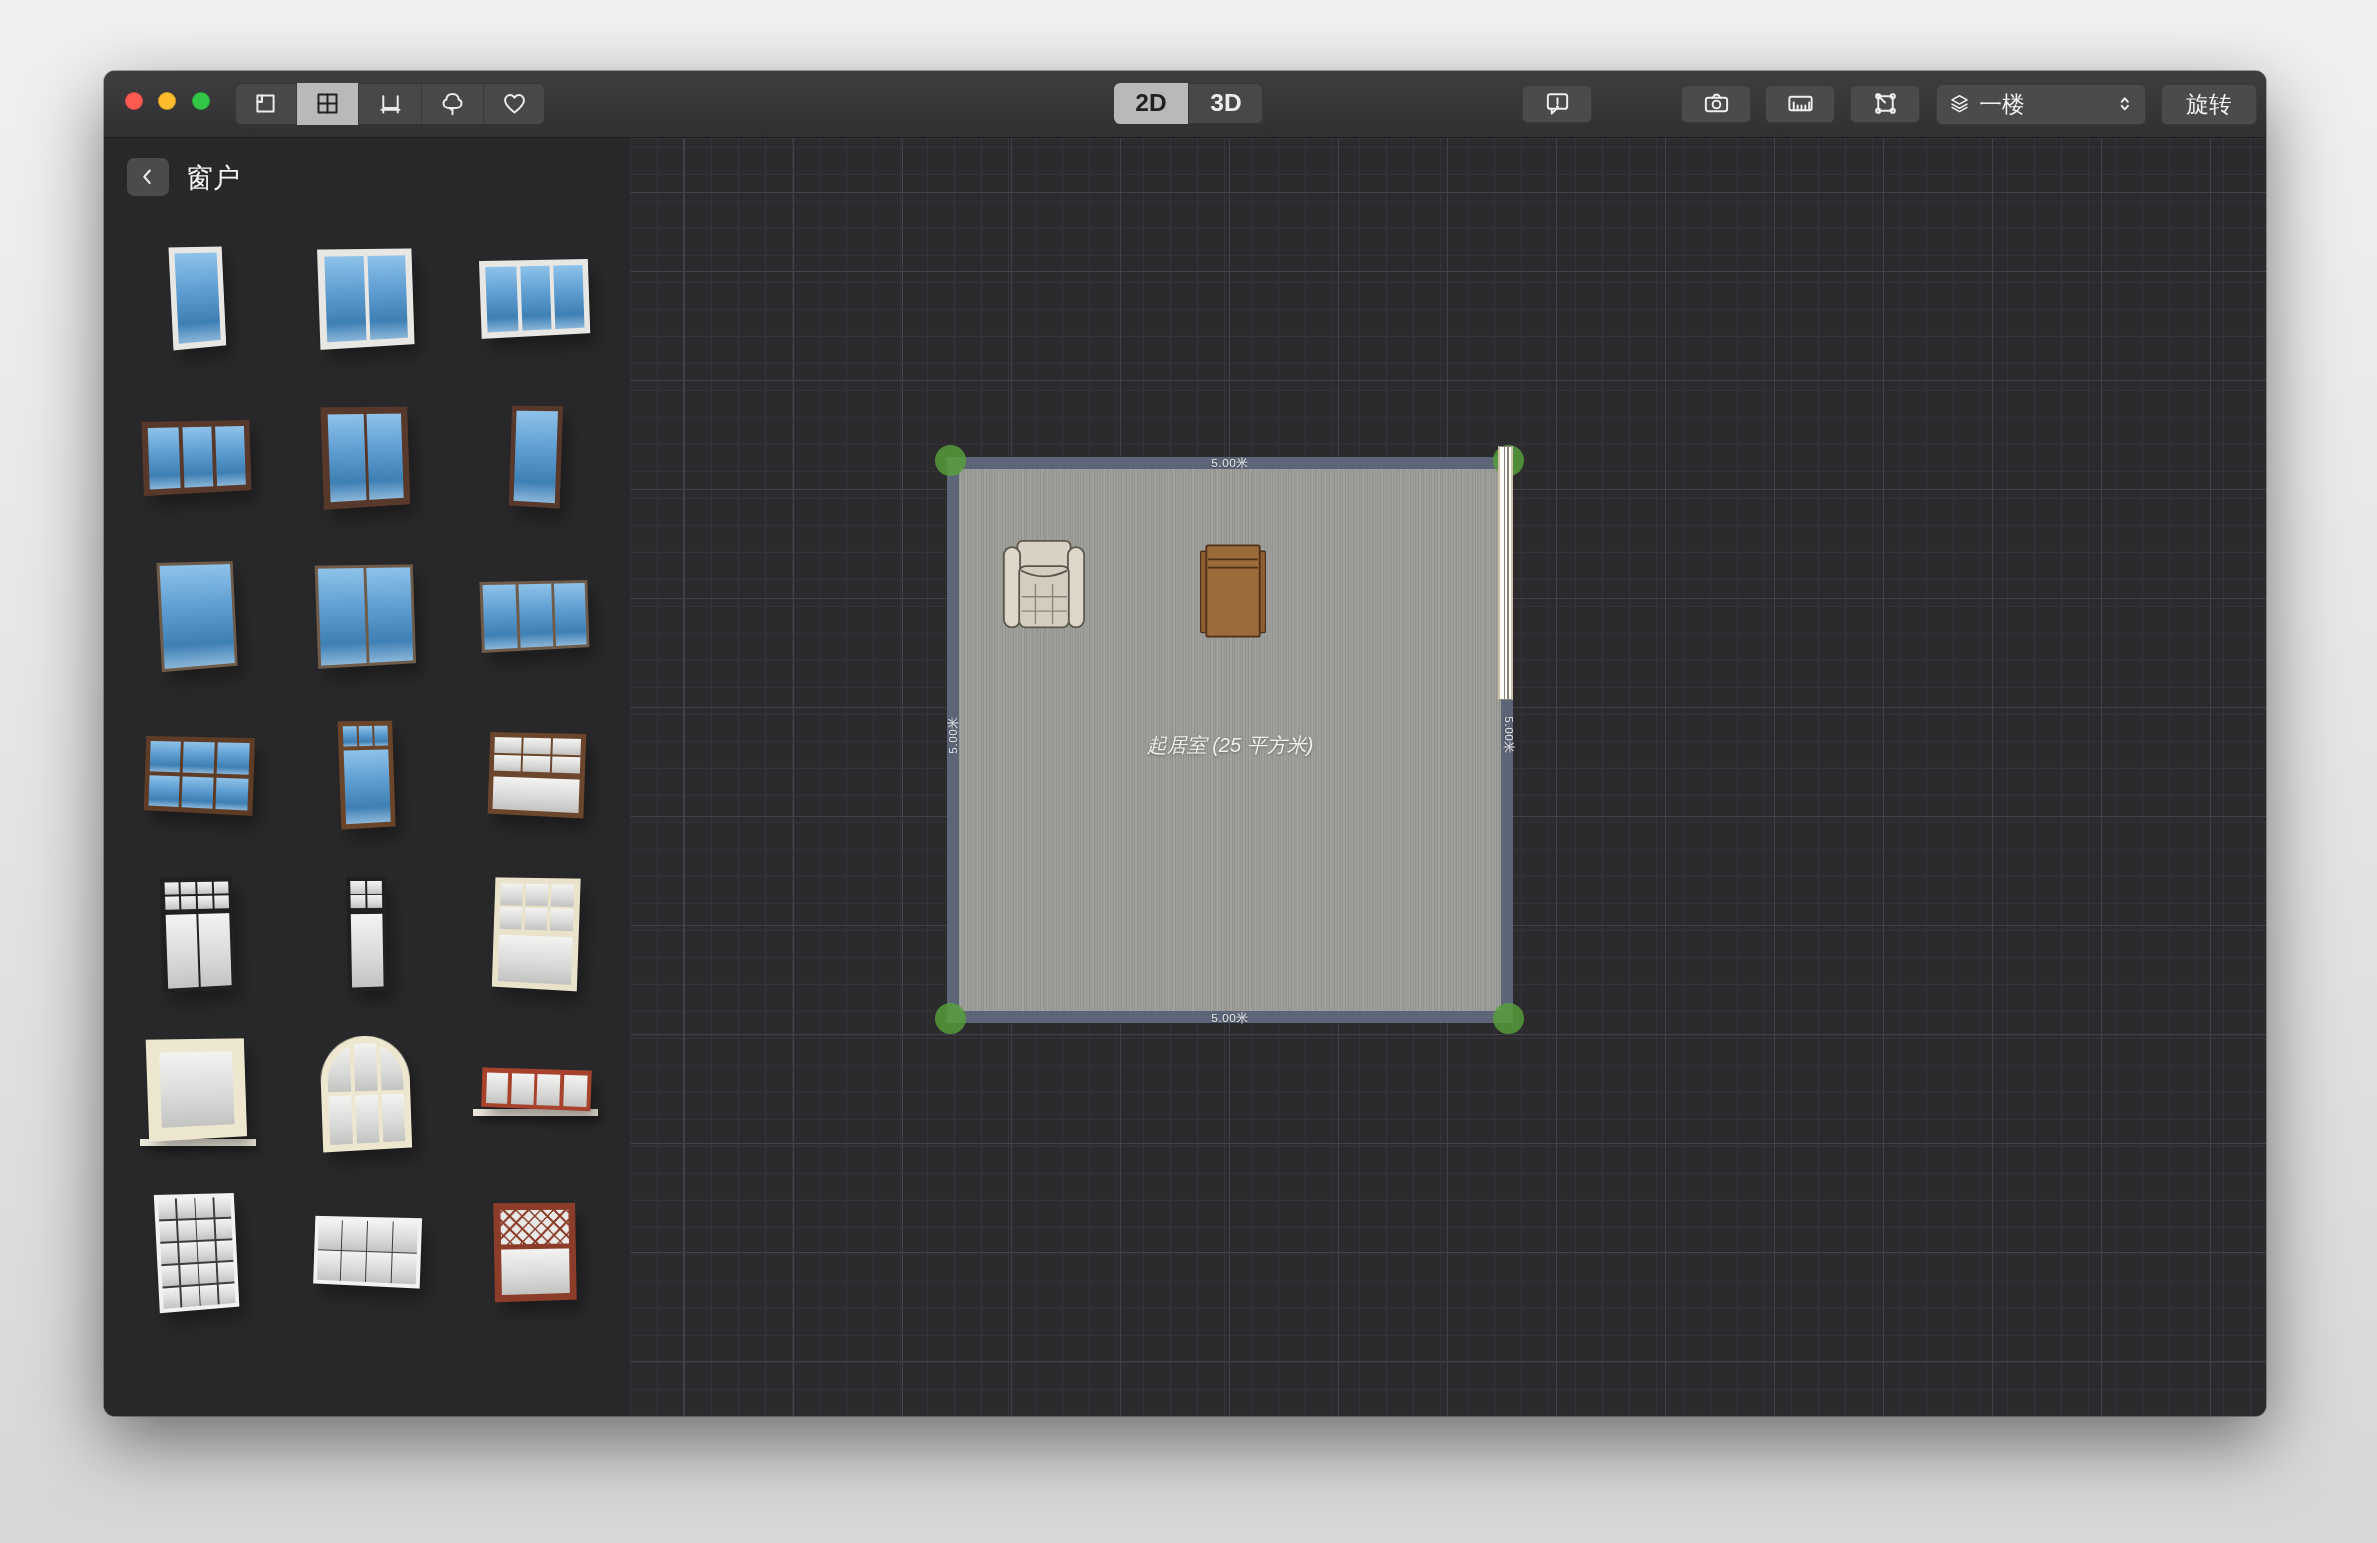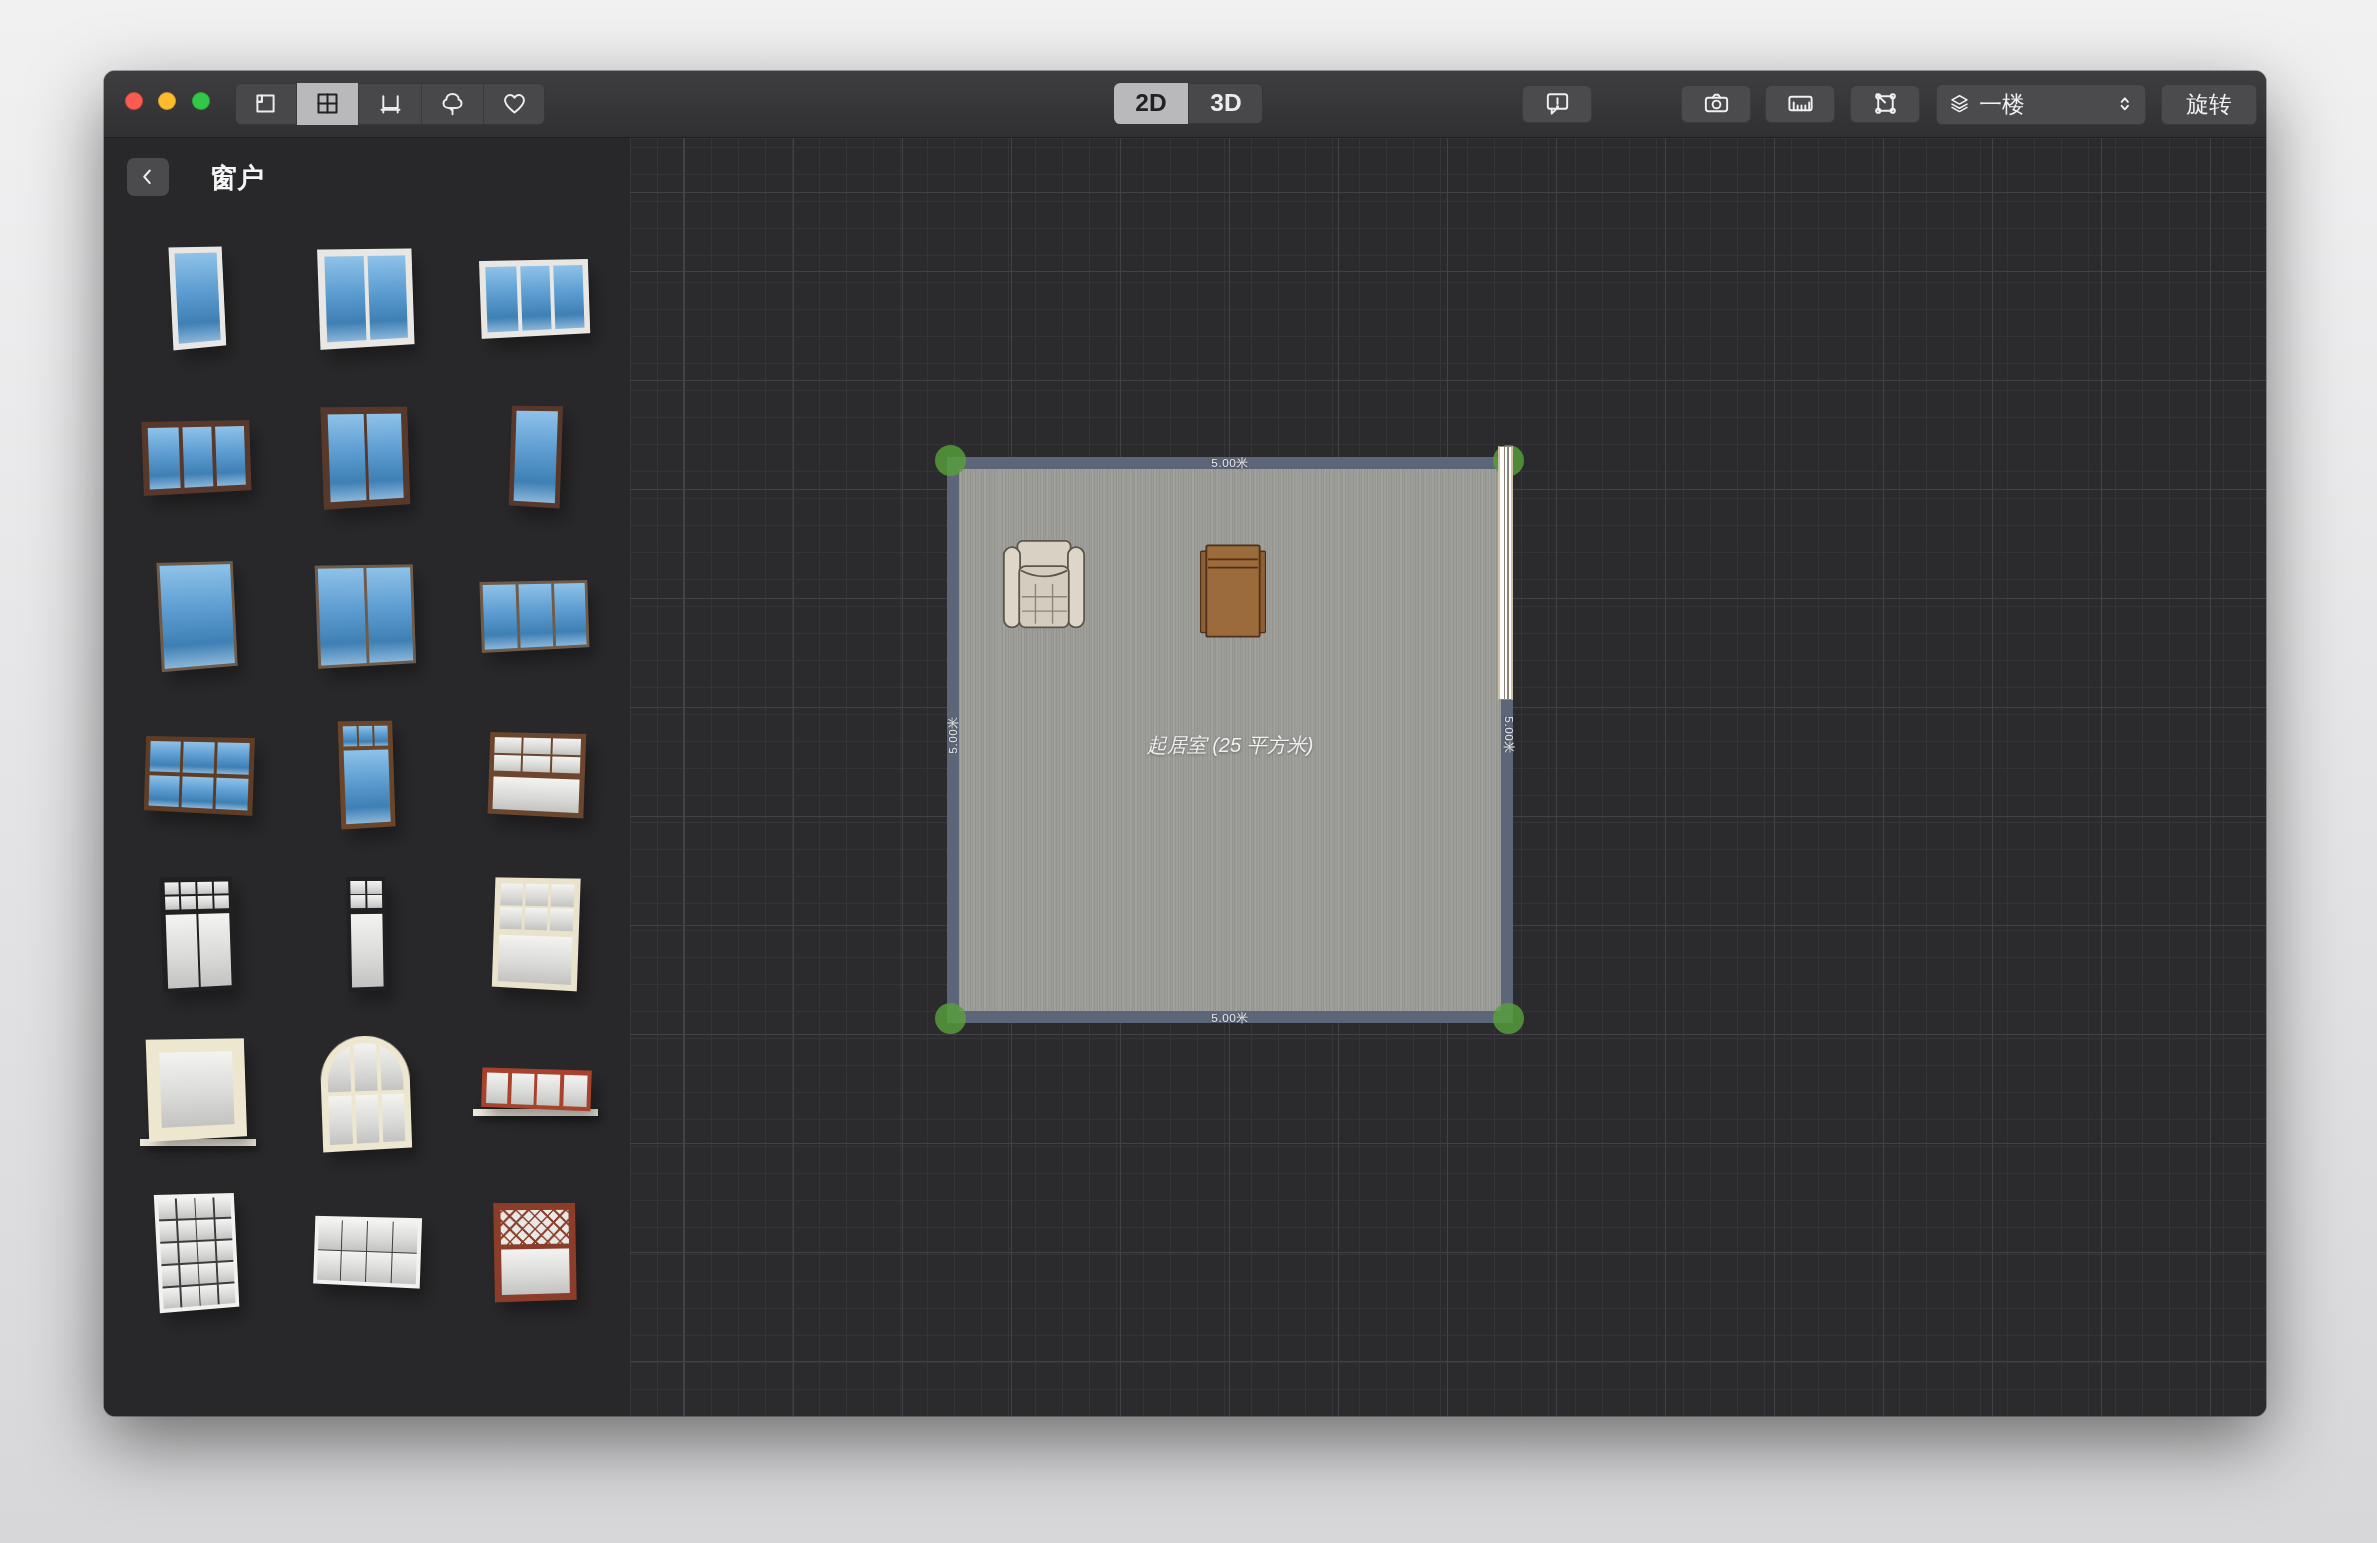--- a/index.html
+++ b/index.html
@@ -38,21 +38,21 @@
     box-shadow:inset 0 0 0 0.9px rgba(0,0,0,.22); }
 
   
   .content { position:absolute; left:0; top:67px; right:0; bottom:0;
     border-radius:0 0 11px 11px; overflow:hidden; display:flex; }
   .sidebar { width:526px; height:100%; background:#28282a; position:relative; flex:none; }
   .back-btn { position:absolute; left:22.7px; top:20px; width:42px; height:38px;
     background:#4b4b4e; border:none; border-radius:7.2px; color:#ececee;
     display:flex; align-items:center; justify-content:center; }
   .sidebar-title { position:absolute; left:82px; top:22px; height:36px; line-height:36px;
-    color:#f5f5f6; font-size:27px; font-weight:bold;margin-left:24px; }
+    color:#f5f5f6; font-size:27px; font-weight:normal; }
   .catalog { position:absolute; left:9px; top:80px; width:508px;
     display:grid; grid-template-columns:repeat(3,169px); grid-auto-rows:159px; }
   .cat-cell { display:flex; flex-direction:column; align-items:center; justify-content:center; }
   .thumb { position:relative; box-shadow:7.2px 11px 16.3px rgba(0,0,0,.35); }
   .thumb .inner { width:100%; height:100%; display:flex; flex-direction:column; }
   .pane { width:100%; height:100%; }
   .sill { height:6.3px; background:#efeade; box-shadow:3.6px 4.5px 7.2px rgba(0,0,0,.35); }
 
   
   .canvas { position:relative; flex:1; height:100%; background-color:#2b2b2e;

